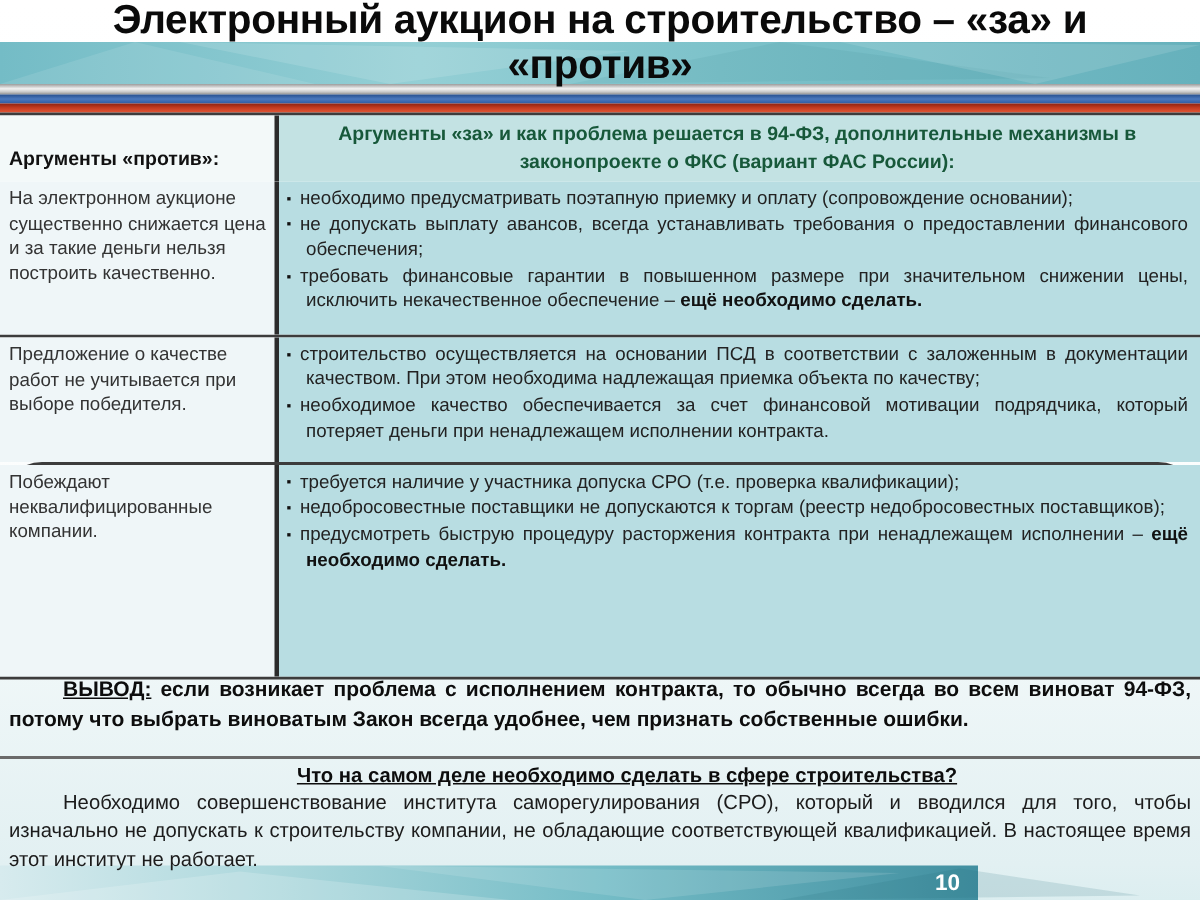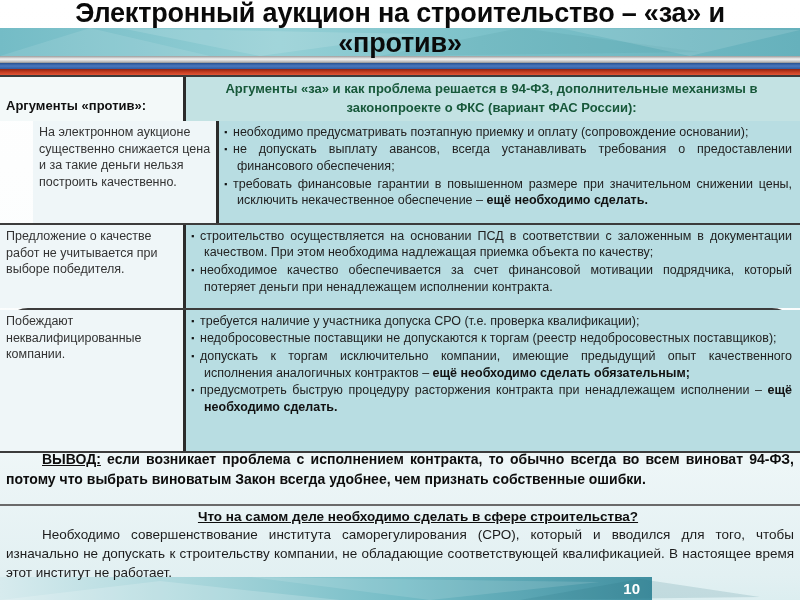--- a/index.html
+++ b/index.html
@@ -29,21 +29,21 @@
   .trow{display:flex;border-top:2px solid #3c3c3c;}
   .trow:first-child{border-top:none;}
   .cell{box-sizing:border-box;}
   .cleft{flex:0 0 186px;background:#eff6f8;border-right:3px solid #2b2b2b;
     padding:3px 4px 3px 6px;font-size:12.5px;line-height:1.35;color:#333;}
   .cright{flex:1;background:#b8dde2;padding:3px 8px 3px 5px;font-size:12.5px;line-height:1.33;color:#222;}
   .thead .cleft{background:#f3f9f9;font-weight:bold;font-size:13px;color:#111;padding-top:20px;}
   .thead .cright{background:#c3e2e3;display:flex;justify-content:center;}
   .th-right-text{width:100%;text-align:center;font-weight:bold;font-size:13px;line-height:1.45;color:#17583a;}
   .thead{min-height:42px;}
-  .r1{min-height:102px;padding-left:33px;}
+  .r1{min-height:102px;}
   .r2{min-height:83px;}
   .r3{min-height:141px;border-radius:28px;}
   .bullet-item{padding-left:13px;text-indent:-13px;text-align:justify;margin:0 0 1px 0;}
   .bullet{display:inline-block;width:9px;text-indent:0;font-size:9px;vertical-align:1px;color:#111;}
   .bullet-item b{font-weight:bold;color:#111;}
   
   .conclusion{position:absolute;top:449px;left:0;width:800px;box-sizing:border-box;
     padding:0 6px;font-size:14px;font-weight:bold;color:#0d0d0d;line-height:1.45;
     text-align:justify;text-indent:36px;z-index:2;}
   .c-label{text-decoration:underline;}
@@ -102,21 +102,20 @@
           <div class="cell cright">
             <div class="bullet-item"><span class="bullet">▪</span><span>строительство осуществляется на основании ПСД в соответствии с заложенным в документации качеством. При этом необходима надлежащая приемка объекта по качеству;</span></div>
             <div class="bullet-item"><span class="bullet">▪</span><span>необходимое качество обеспечивается за счет финансовой мотивации подрядчика, который потеряет деньги при ненадлежащем исполнении контракта.</span></div>
           </div>
         </div>
         <div class="trow r3">
           <div class="cell cleft">Побеждают неквалифицированные компании.</div>
           <div class="cell cright">
             <div class="bullet-item"><span class="bullet">▪</span><span>требуется наличие у участника допуска СРО (т.е. проверка квалификации);</span></div>
             <div class="bullet-item"><span class="bullet">▪</span><span>недобросовестные поставщики не допускаются к торгам (реестр недобросовестных поставщиков);</span></div>
-            <div class="bullet-item"><span class="bullet">▪</span><span>допускать к торгам исключительно компании, имеющие предыдущий опыт качественного исполнения аналогичных контрактов – </span><b>ещё необходимо сделать обязательным;</b></div>
             <div class="bullet-item"><span class="bullet">▪</span><span>предусмотреть быструю процедуру расторжения контракта при ненадлежащем исполнении – </span><b>ещё необходимо сделать.</b></div>
           </div>
         </div>
       </div>
   </div>
 
   <div class="conclusion"><span class="c-label">ВЫВОД:</span><span> если возникает проблема с исполнением контракта, то обычно всегда во всем виноват 94-ФЗ, потому что выбрать виноватым Закон всегда удобнее, чем признать собственные ошибки.</span></div>
 
   <div class="separator"></div>
 

